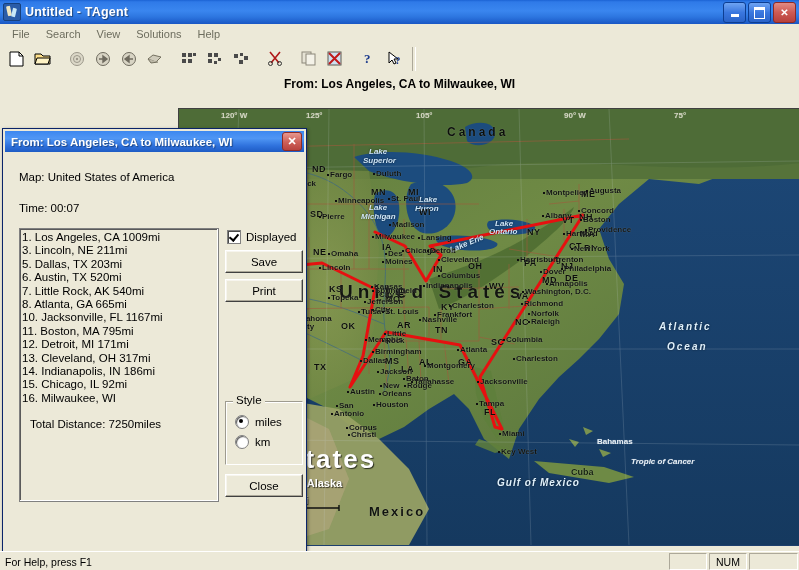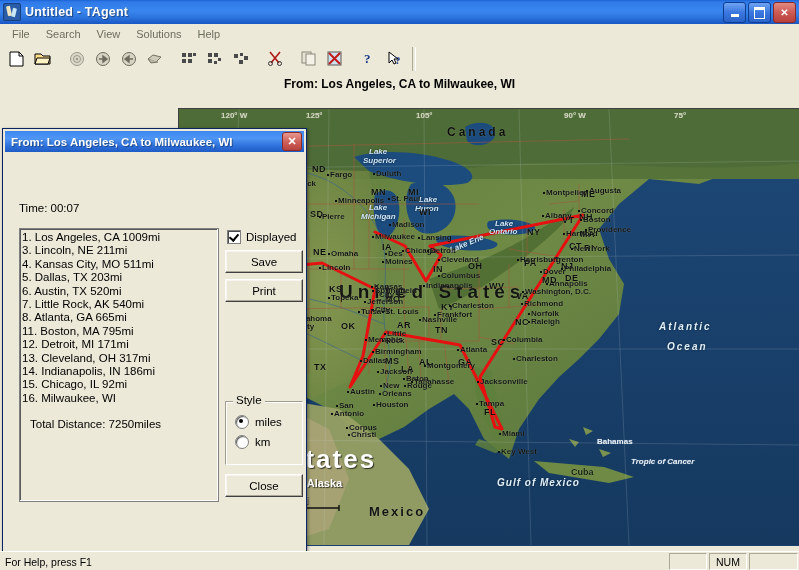--- a/index.html
+++ b/index.html
@@ -720,31 +720,32 @@
             </div>
         </div>
       </div>
 
       <div class="dialog">
         <div class="dlg-tb">
           <span class="dlg-title">From: Los Angeles, CA  to  Milwaukee, WI</span>
           <div class="dlg-close">✕</div>
         </div>
         <div class="dlg-body">
+          <div class="dlg-line" style="left:14px;top:17px;">Map: United States of America</div>
           <div class="dlg-line" style="left:14px;top:48px;">Time: 00:07</div>
 
           <div class="listbox">
             <div id="route-rows">
                 <div class="row">1. Los Angeles, CA 1009mi</div>
                 <div class="row">3. Lincoln, NE 211mi</div>
-                <div class="row">4. Kansas City, MO 511mi</div>
                 <div class="row">5. Dallas, TX 203mi</div>
                 <div class="row">6. Austin, TX 520mi</div>
                 <div class="row">7. Little Rock, AK 540mi</div>
                 <div class="row">8. Atlanta, GA 665mi</div>
+                <div class="row">10. Jacksonville, FL 1167mi</div>
                 <div class="row">11. Boston, MA 795mi</div>
                 <div class="row">12. Detroit, MI 171mi</div>
                 <div class="row">13. Cleveland, OH 317mi</div>
                 <div class="row">14. Indianapolis, IN 186mi</div>
                 <div class="row">15. Chicago, IL 92mi</div>
                 <div class="row">16. Milwaukee, WI</div>
               </div>
             <div class="total">Total Distance: 7250miles</div>
           </div>
 

